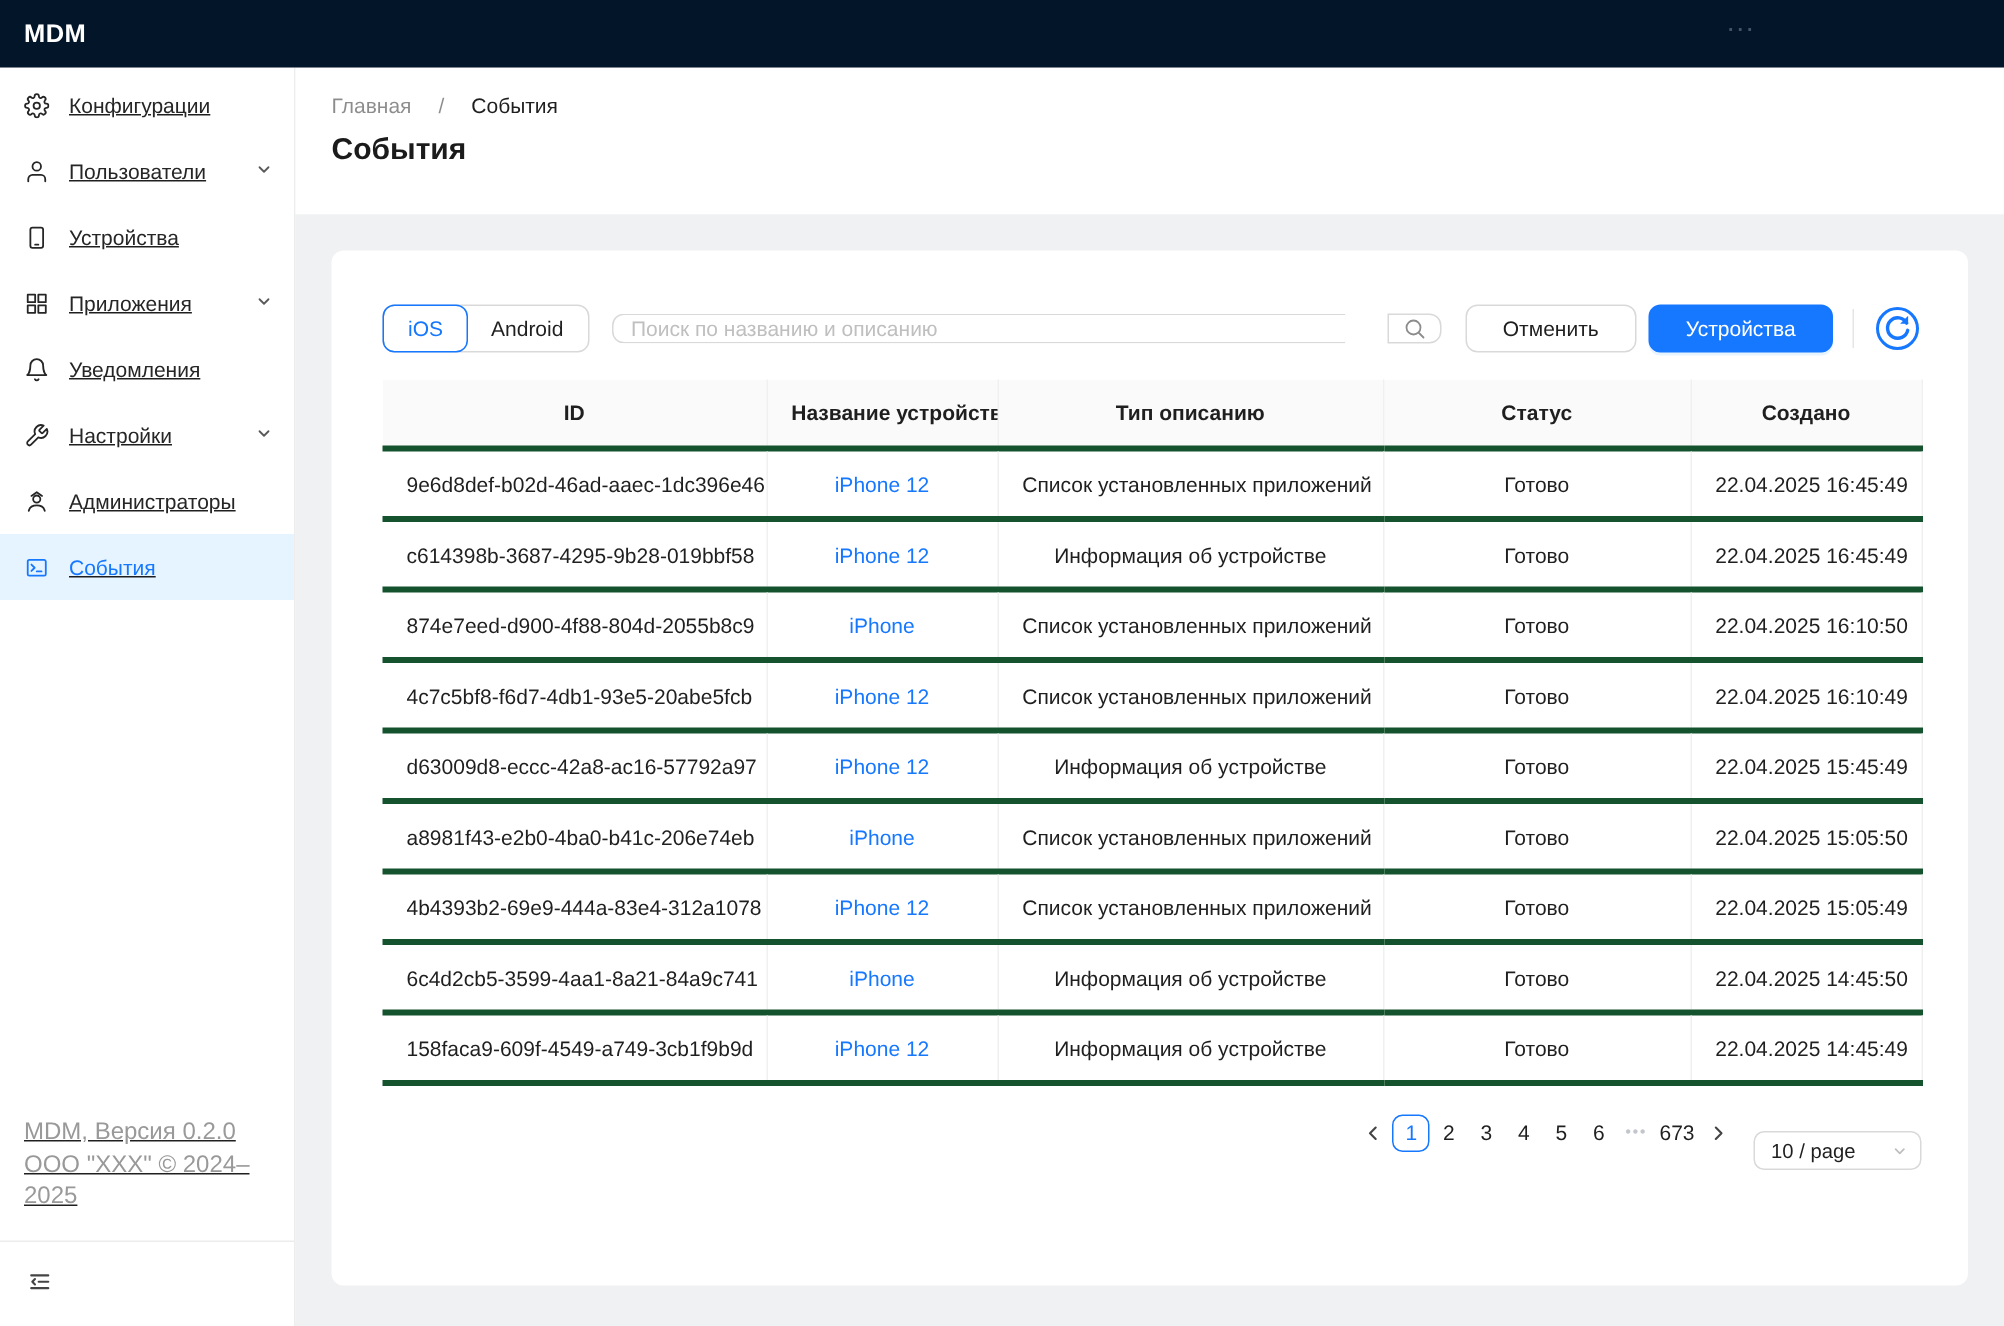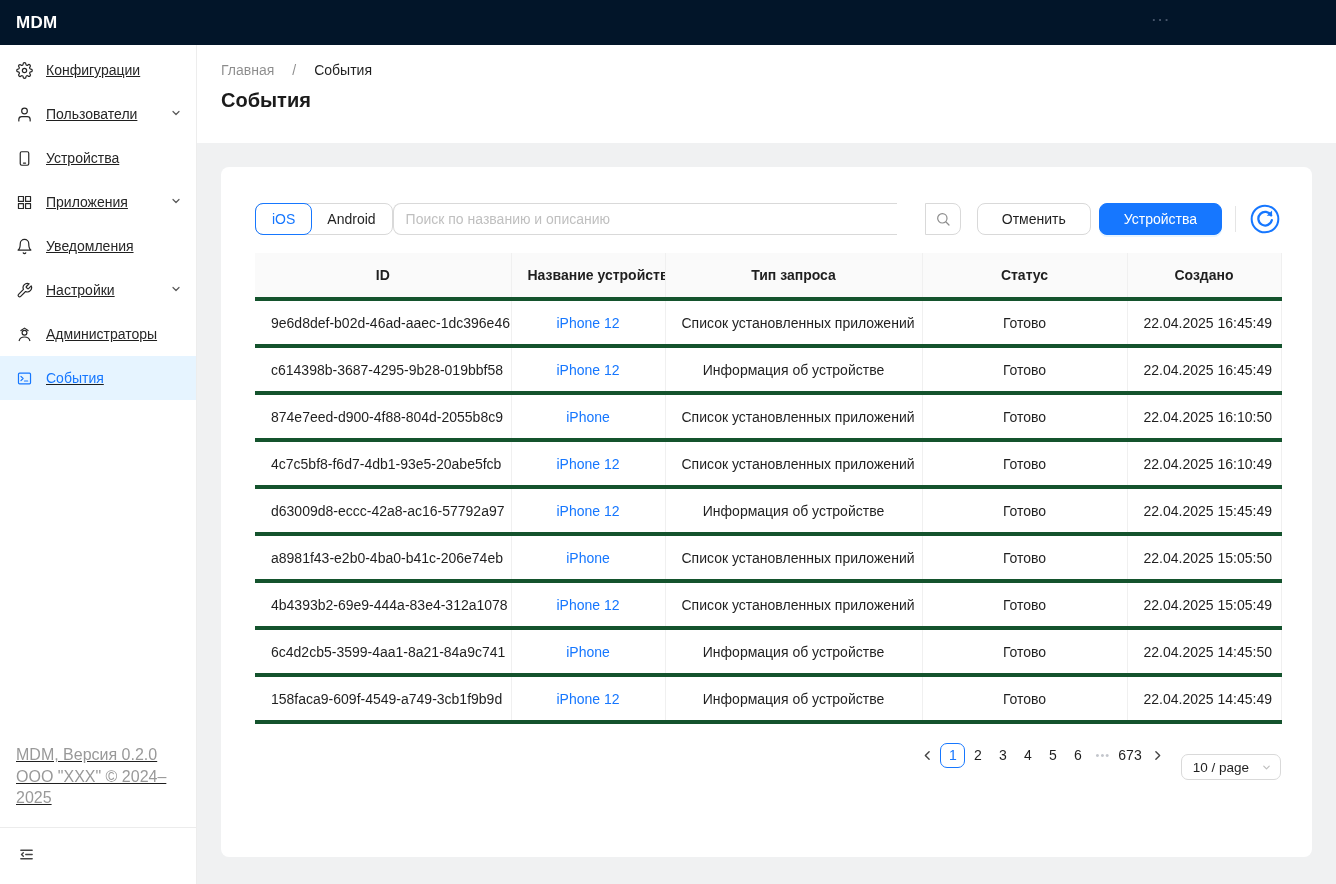--- a/index.html
+++ b/index.html
@@ -57,21 +57,21 @@
   .content { flex:1; background:#f0f1f2; padding:24px; overflow:hidden; }
   .card { background:#fff; border-radius:8px; padding:36px 31px 48px 34px; height:690px; }
   
   .toolbar { display:flex; align-items:center; height:32px; margin-bottom:18px; }
   .seg { display:flex; border:1px solid #d9d9d9; border-radius:8px; height:32px; background:#fff; }
   .seg-btn {
     padding:0 16px; display:flex; align-items:center; font-size:14px; cursor:pointer;
     color:rgba(0,0,0,.88); border-radius:8px; height:32px; margin:-1px 0;
   }
   .seg-btn.on { border:1px solid #1677ff; color:#1677ff; margin:-1px; position:relative; }
-  .search { display:flex; width:586px; height:32px;gap:28px; }
+  .search { display:flex; width:586px; margin-left:15px; height:20px;gap:28px; }
   .search input {
     flex:1; border:1px solid #d9d9d9; border-right:none; border-radius:8px 0 0 8px;
     padding:0 12px; font-size:14px; font-family:inherit; outline:none; color:rgba(0,0,0,.88);
   }
   .search input::placeholder { color:#bfbfbf; }
   .search-btn {
     width:36px; border:1px solid #d9d9d9; border-radius:0 8px 8px 0; background:#fff;
     display:flex; align-items:center; justify-content:center; cursor:pointer;
   }
   .search-btn svg { width:16px; height:16px; stroke:#8c8c8c; }
@@ -98,21 +98,21 @@
   .pager { display:flex; justify-content:flex-end; align-items:center; margin-top:17px; height:28px; }
   .pg {
     min-width:25px; height:25px; display:flex; align-items:center; justify-content:center;
     font-size:14px; color:rgba(0,0,0,.88); cursor:pointer; border-radius:7px; padding:0 3px;
   }
   .pg.active { border:1px solid #1677ff; color:#1677ff; }
   .pg.arrow svg { width:13px; height:13px; stroke:#444; }
   .pg.dots { color:#c3c6cc; font-size:11px; letter-spacing:1px; cursor:pointer; }
   .page-size {
     margin-left:11px; border:1px solid #d9d9d9; border-radius:7px; height:26px;
-    display:flex; align-items:center; padding:0 8px 0 11px; gap:12px; cursor:pointer;
+    display:flex; align-items:center; padding:0 8px 0 11px; gap:24px; cursor:pointer;
     color:rgba(0,0,0,.88); font-size:13.5px; background:#fff;margin-top:24px;
   }
   .page-size svg { width:11px; height:11px; stroke:#bfbfbf; }
   svg { fill:none; stroke-linecap:round; stroke-linejoin:round; }
 </style>
 </head>
 <body>
 
 <div class="topbar">
   <div class="logo">MDM</div>
@@ -275,21 +275,21 @@
               <col style="width:256px">
               <col style="width:154px">
               <col style="width:257px">
               <col style="width:205px">
               <col style="width:154px">
             </colgroup>
           <thead>
             <tr>
               <th>ID</th>
               <th>Название устройства</th>
-              <th>Тип запроса</th>
+              <th>Тип описанию</th>
               <th>Статус</th>
               <th>Создано</th>
             </tr>
           </thead>
           <tbody>
             <tr>
               <td>9e6d8def-b02d-46ad-aaec-1dc396e46</td>
               <td><a class="dev">iPhone 12</a></td>
               <td>Список установленных приложений</td>
               <td>Готово</td>

